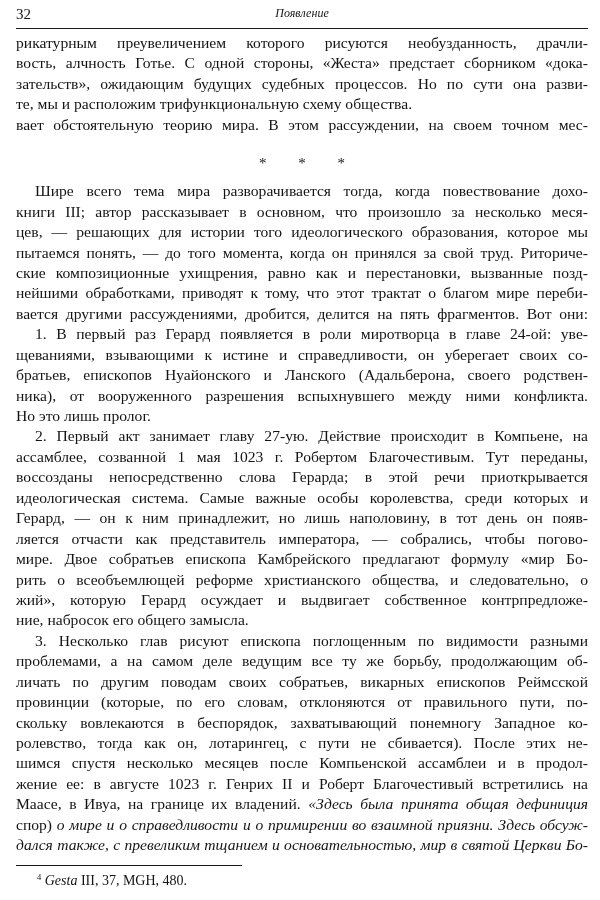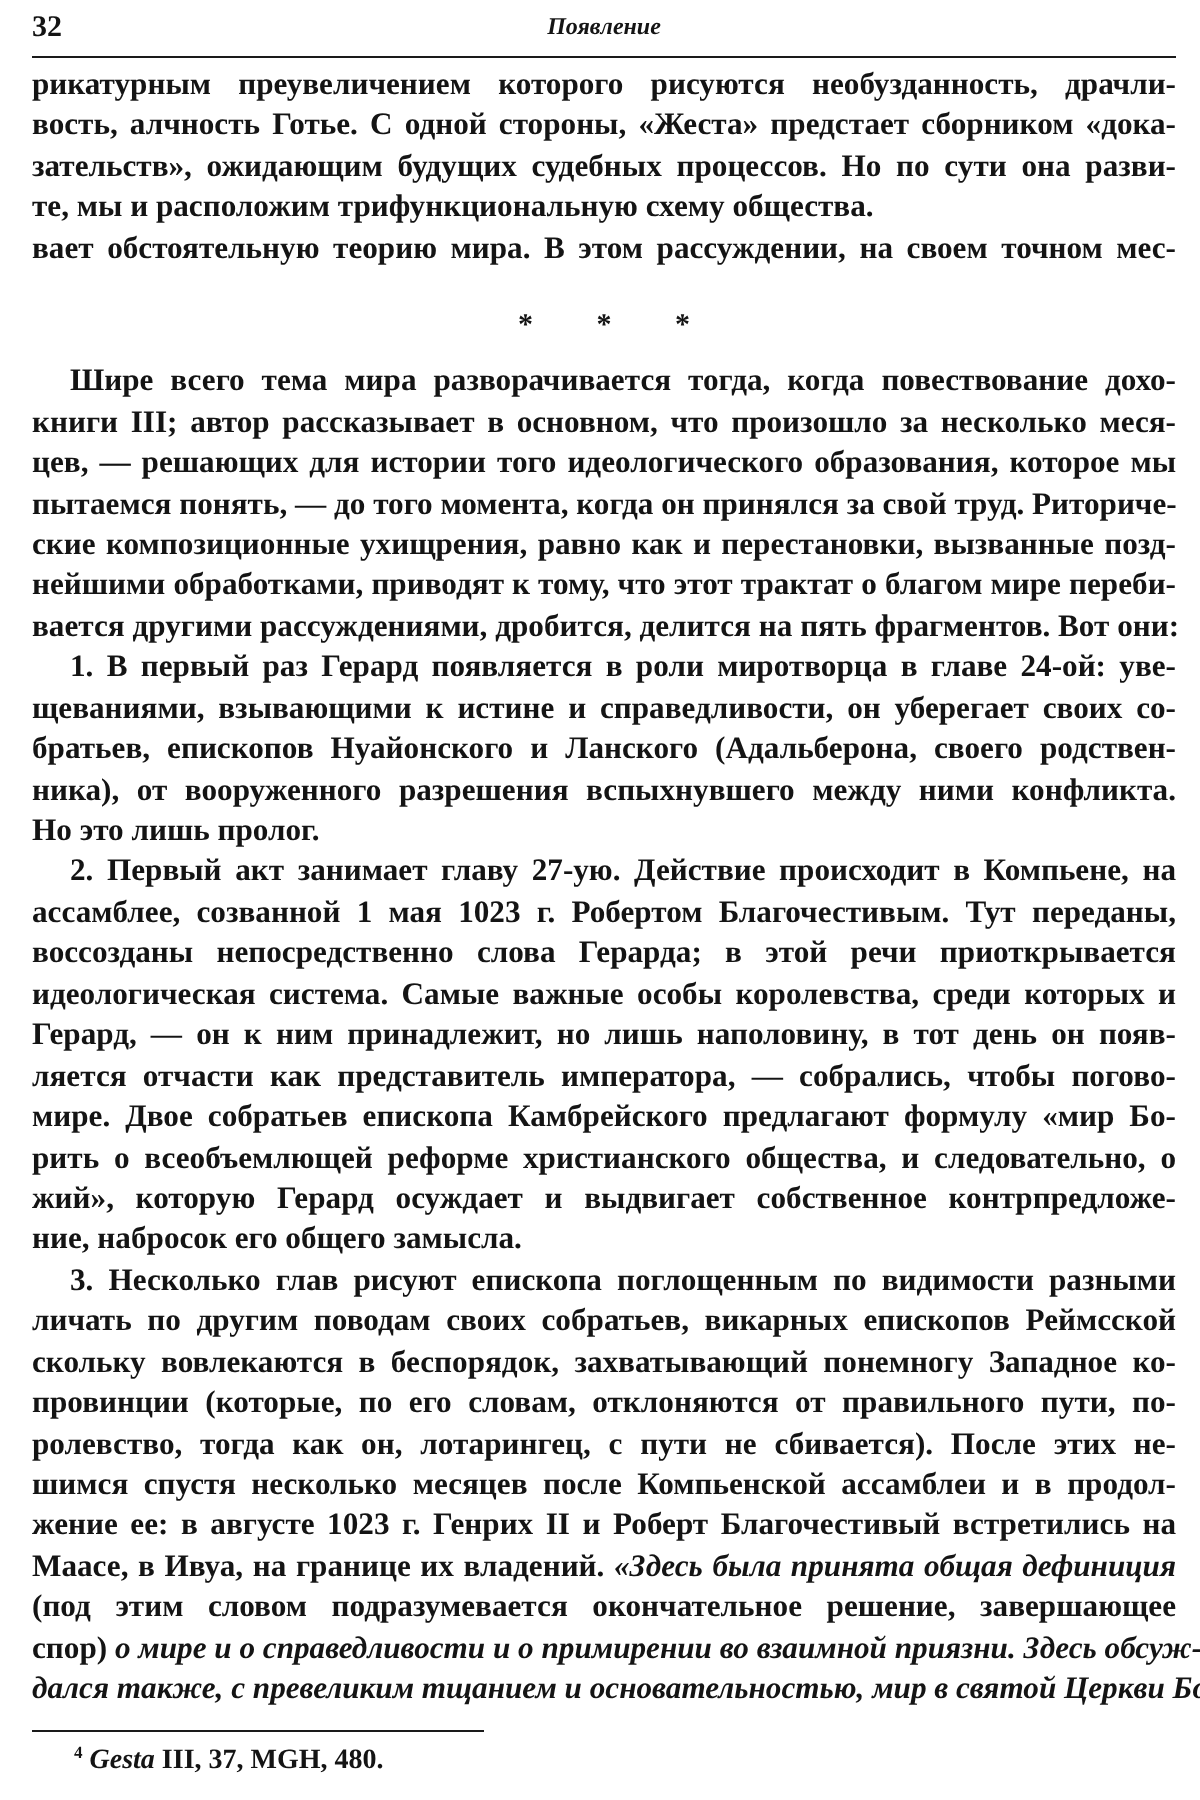--- a/index.html
+++ b/index.html
@@ -1,18 +1,18 @@
 <!DOCTYPE html>
 <html><head>
 <meta charset="utf-8">
 <style>
   html, body { margin: 0; padding: 0; background: #ffffff; }
   body { width: 600px; height: 900px; position: relative; overflow: hidden; color: #141414;
          font-family: "Liberation Serif", "DejaVu Serif", serif; }
-  .page { position: absolute; left: 0; top: 0; width: 600px; height: 900px; font-weight: bold; }
+  .page { position: absolute; left: 0; top: 0; width: 600px; height: 900px; }
   .running-head { position: absolute; left: 16px; right: 12px; top: 4px; height: 24px; border-bottom: 1.4px solid #1a1a1a; }
   .page-number { position: absolute; left: 0; top: 2px; font-size: 15px; }
   .running-title { position: absolute; left: 0; right: 0; top: 2px; text-align: center; font-style: italic; font-size: 12px; }
   .body { position: absolute; left: 16px; width: 572px; top: 33px; font-size: 15.6px; line-height: 20.45px; }
   .line { display: block; white-space: nowrap; text-align: justify; text-align-last: justify; height: 20.45px; overflow: visible; }
   .line.last { text-align-last: left; }
   .line.indent { padding-left: 19px; }
   .stars { display: block; text-align: center; height: 32px; line-height: 32px; letter-spacing: 14px; font-size: 15px; padding-left: 14px; }
   .it { font-style: italic; }
   sup { font-size: 9px; vertical-align: 6px; line-height: 0; }
@@ -70,28 +70,28 @@
       <span class="line">Герард, — он к ним принадлежит, но лишь наполовину, в тот день он появ-</span>
       <span class="line">ляется отчасти как представитель императора, — собрались, чтобы поговo-</span>
       <span class="line">мире. Двое собратьев епископа Камбрейского предлагают формулу «мир Бо-</span>
       <span class="line">рить о всеобъемлющей реформе христианского общества, и следовательно, о</span>
       <span class="line">жий», которую Герард осуждает и выдвигает собственное контрпредложе-</span>
       <span class="line last">ние, набросок его общего замысла.</span>
     </div>
 
     <div>
       <span class="line indent">3. Несколько глав рисуют епископа поглощенным по видимости разными</span>
+      <span class="line">проблемами, а на самом деле ведущим все ту же борьбу, продолжающим об-</span>
       <span class="line">личать по другим поводам своих собратьев, викарных епископов Реймсской</span>
+      <span class="line">провинции (которые, по его словам, отклоняются от правильного пути, по-</span>
       <span class="line">скольку вовлекаются в беспорядок, захватывающий понемногу Западное ко-</span>
-      <span class="line">провинции (которые, по его словам, отклоняются от правильного пути, по-</span>
       <span class="line">ролевство, тогда как он, лотарингец, с пути не сбивается). После этих не-</span>
       <span class="line">шимся спустя несколько месяцев после Компьенской ассамблеи и в продол-</span>
       <span class="line">жение ее: в августе 1023 г. Генрих II и Роберт Благочестивый встретились на</span>
       <span class="line"><span>Маасе, в Ивуа, на границе их владений. </span><span class="it">«Здесь была принята общая дефиниция</span></span>
-      <span class="line">(под этим словом подразумевается окончательное решение, завершающее</span>
       <span class="line"><span>спор) </span><span class="it">о мире и о справедливости и о примирении во взаимной приязни. Здесь обсуж-</span></span>
       <span class="line it">дался также, с превеликим тщанием и основательностью, мир в святой Церкви Бо-</span>
 
     </div>
   </div>
 
   <div class="footnote-rule"></div>
   <div class="footnote">
     <sup>4</sup>
     <span class="it">Gesta</span><span> III, 37, MGH, 480.</span>

